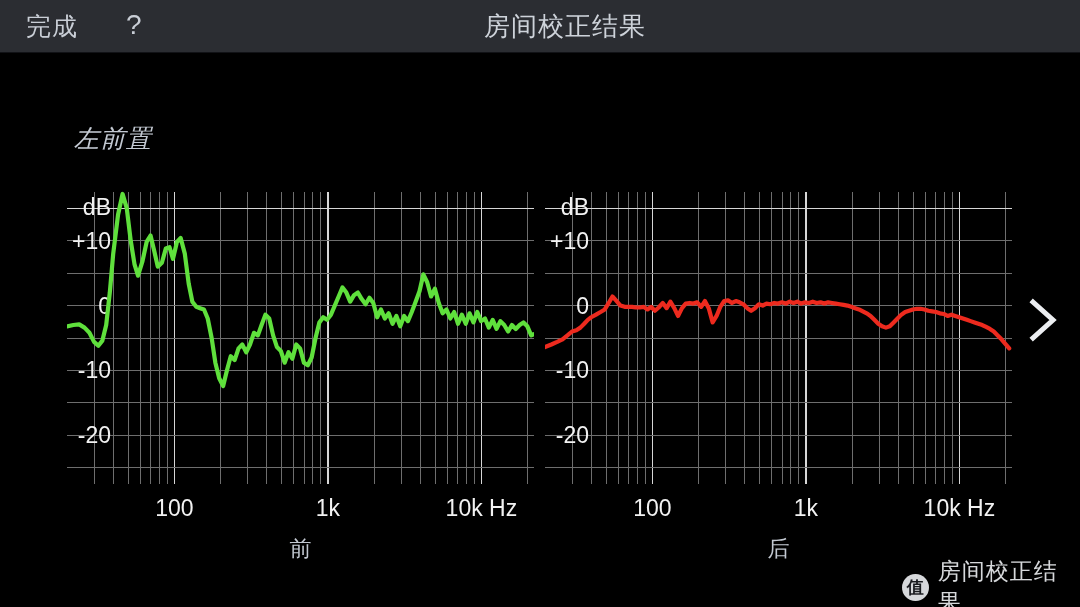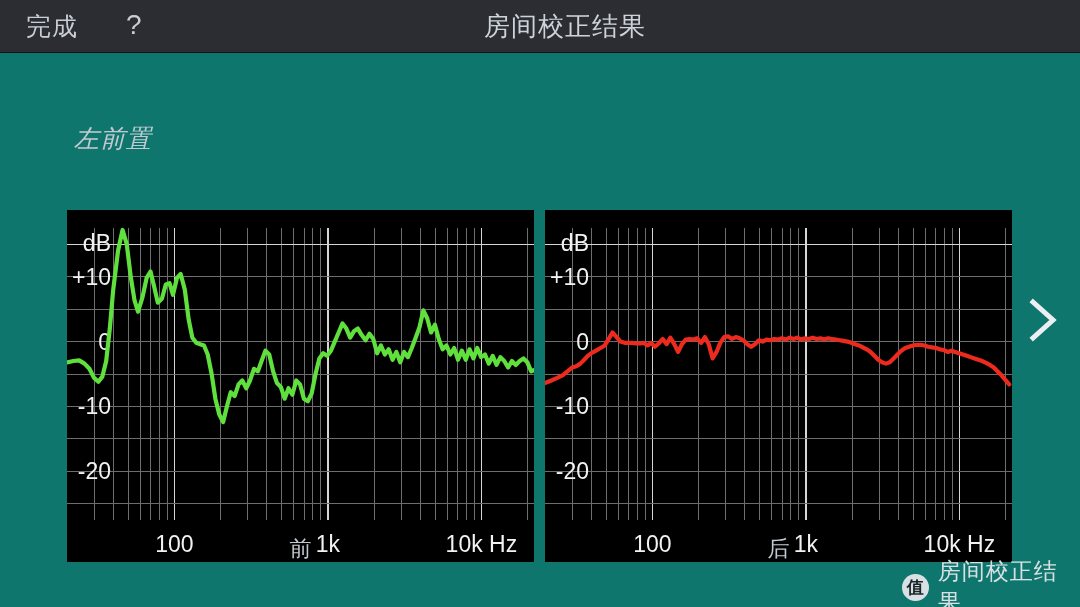--- a/index.html
+++ b/index.html
@@ -12,21 +12,21 @@
     width: 1080px;
     height: 607px;
     overflow: hidden;
     font-family: "Liberation Sans", "DejaVu Sans", sans-serif;
     -webkit-font-smoothing: antialiased;
   }
   #app {
     position: relative;
     width: 1080px;
     height: 607px;
-    background: #0f766e;
+    background: #000000;
   }
 
   
   #header {
     position: absolute;
     left: 0; top: 0;
     width: 1080px;
     height: 52px;
     background: #2b2d32;
     border-bottom: 1px solid #111216;
@@ -72,21 +72,20 @@
     letter-spacing: 1px;
     font-style: italic;
   }
 
   
   .chart-wrap {
     position: absolute;
     top: 174px;
     width: 467px;
     height: 352px;
-    margin-top: 36px;
   }
   #chart-before-wrap { left: 67px; }
   #chart-after-wrap  { left: 545px; }
 
   .chart-svg {
     display: block;
     width: 467px;
     height: 352px;
     background: #000000;
   }

